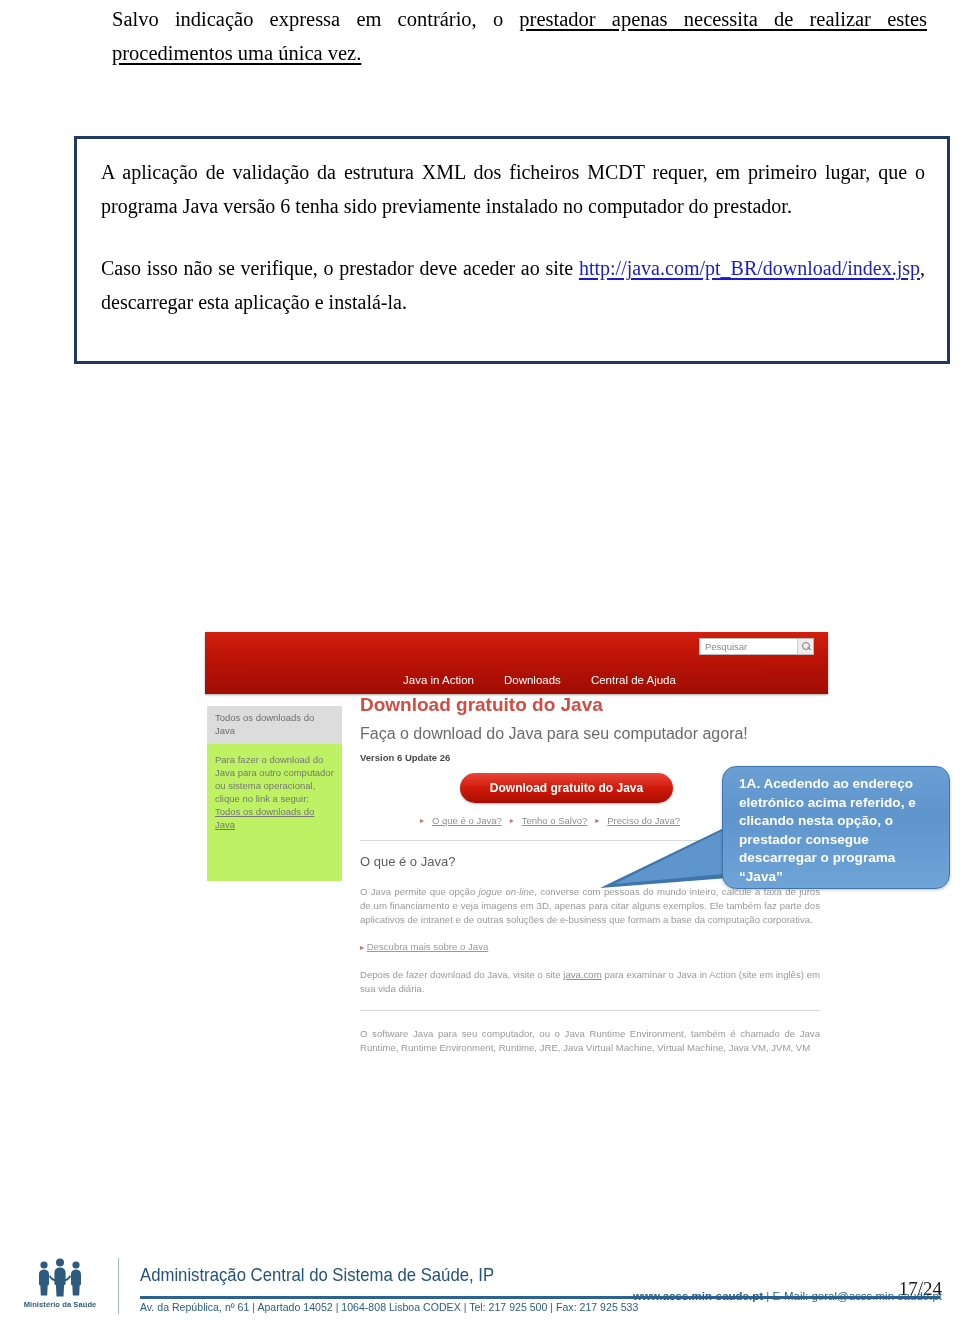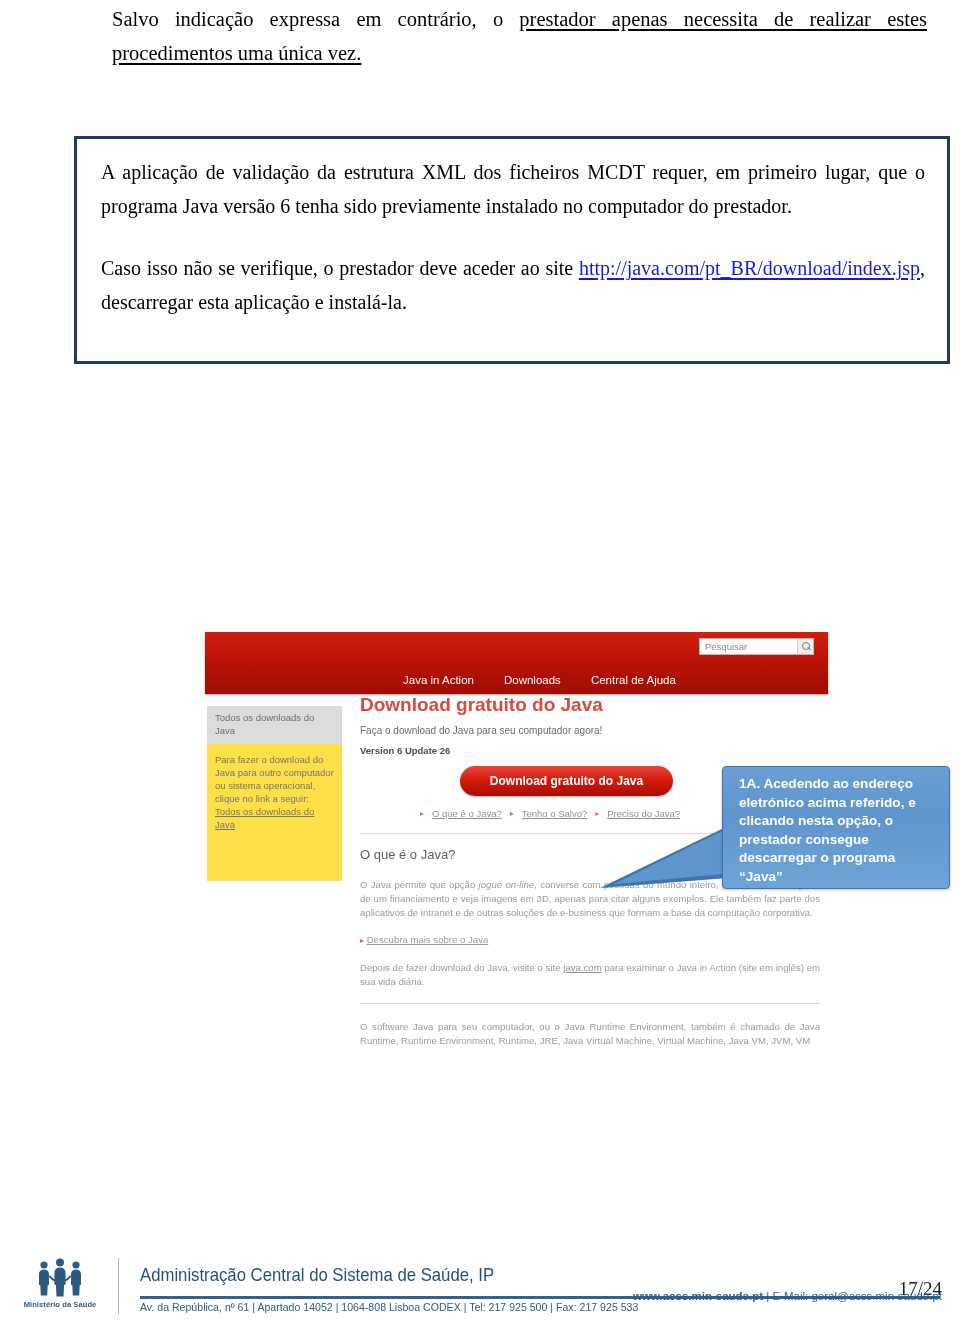--- a/index.html
+++ b/index.html
@@ -117,37 +117,37 @@
     width: 6px; height: 6px; border: 1.3px solid #7d7d7d; border-radius: 50%;
   }
   .shot-search .mag::after {
     content: ""; position: absolute; left: 9px; top: 9px;
     width: 4px; height: 1.3px; background: #7d7d7d; transform: rotate(45deg);
   }
 
   .shot-body { position: relative; width: 623px; }
   .shot-side {
     position: absolute; left: 2px; top: 12px; width: 135px; height: 175px;
-    background: #fde047;
+    background: #bef264;
   }
   .shot-side .sidehead {
     background: #dcdcdc; color: #6e6e6e; font-size: 9.5px;
     line-height: 12.5px; padding: 6px 8px 7px 8px;
   }
   .shot-side .sidetext {
     color: #777777; font-size: 9.5px; line-height: 13px; padding: 9px 8px 0 8px;
   }
   .shot-side .sidelink {
     color: #777777; font-size: 9.5px; line-height: 13px;
     padding: 0 8px; text-decoration: underline; display: block;
   }
 
   .shot-main { position: absolute; left: 155px; top: 0; width: 460px; }
   .dl-title { color: #d64a40; font-size: 19px; font-weight: bold; }
-  .dl-sub { color: #6b6b6b; font-size: 10px; margin-top: 9px; }
+  .dl-sub { color: #6b6b6b; font-size: 16px; margin-top: 9px; }
   .dl-ver { color: #4a4a4a; font-size: 9.5px; font-weight: bold; margin-top: 9px; }
   .dl-btn {
     margin: 10px 0 0 100px; width: 213px; height: 30px; border-radius: 15px;
     background: linear-gradient(180deg,#e8463a 0%, #d01a0b 50%, #a90d02 100%);
     color: #ffffff; font-size: 12px; font-weight: bold;
     display: flex; align-items: center; justify-content: center;
     box-shadow: 0 1px 2px rgba(0,0,0,.3);
   }
   .dl-links {
     margin: 12px 0 0 60px; display: flex; gap: 8px; align-items: center;
@@ -166,21 +166,21 @@
   .discover {
     margin-top: 14px; font-size: 9.6px; color: #9a9a9a;
   }
   .discover a { color: #9a9a9a; text-decoration: underline; }
   .discover .bullet { color: #d16a60; font-size: 8px; }
 
   
   .callout {
     position: absolute; left: 722px; top: 766px; width: 228px; height: 123px;
     background: linear-gradient(180deg,#6b9fd4 0%,#5f95cd 40%,#6fa4d8 100%);
-    border: 1px solid #3f74ad; border-radius: 4px;
+    border: 1px solid #3f74ad; border-radius: 14px;
     color: #ffffff; font-family: "Liberation Sans", sans-serif;
     font-size: 13.6px; font-weight: bold; line-height: 18.5px;
     padding: 8px 12px 8px 16px;
     box-shadow: 0 1px 3px rgba(0,0,0,.25);
     z-index: 5;
   }
   .callout-tail {
     position: absolute; left: 600px; top: 826px; width: 130px; height: 64px;
     z-index: 4;
   }

